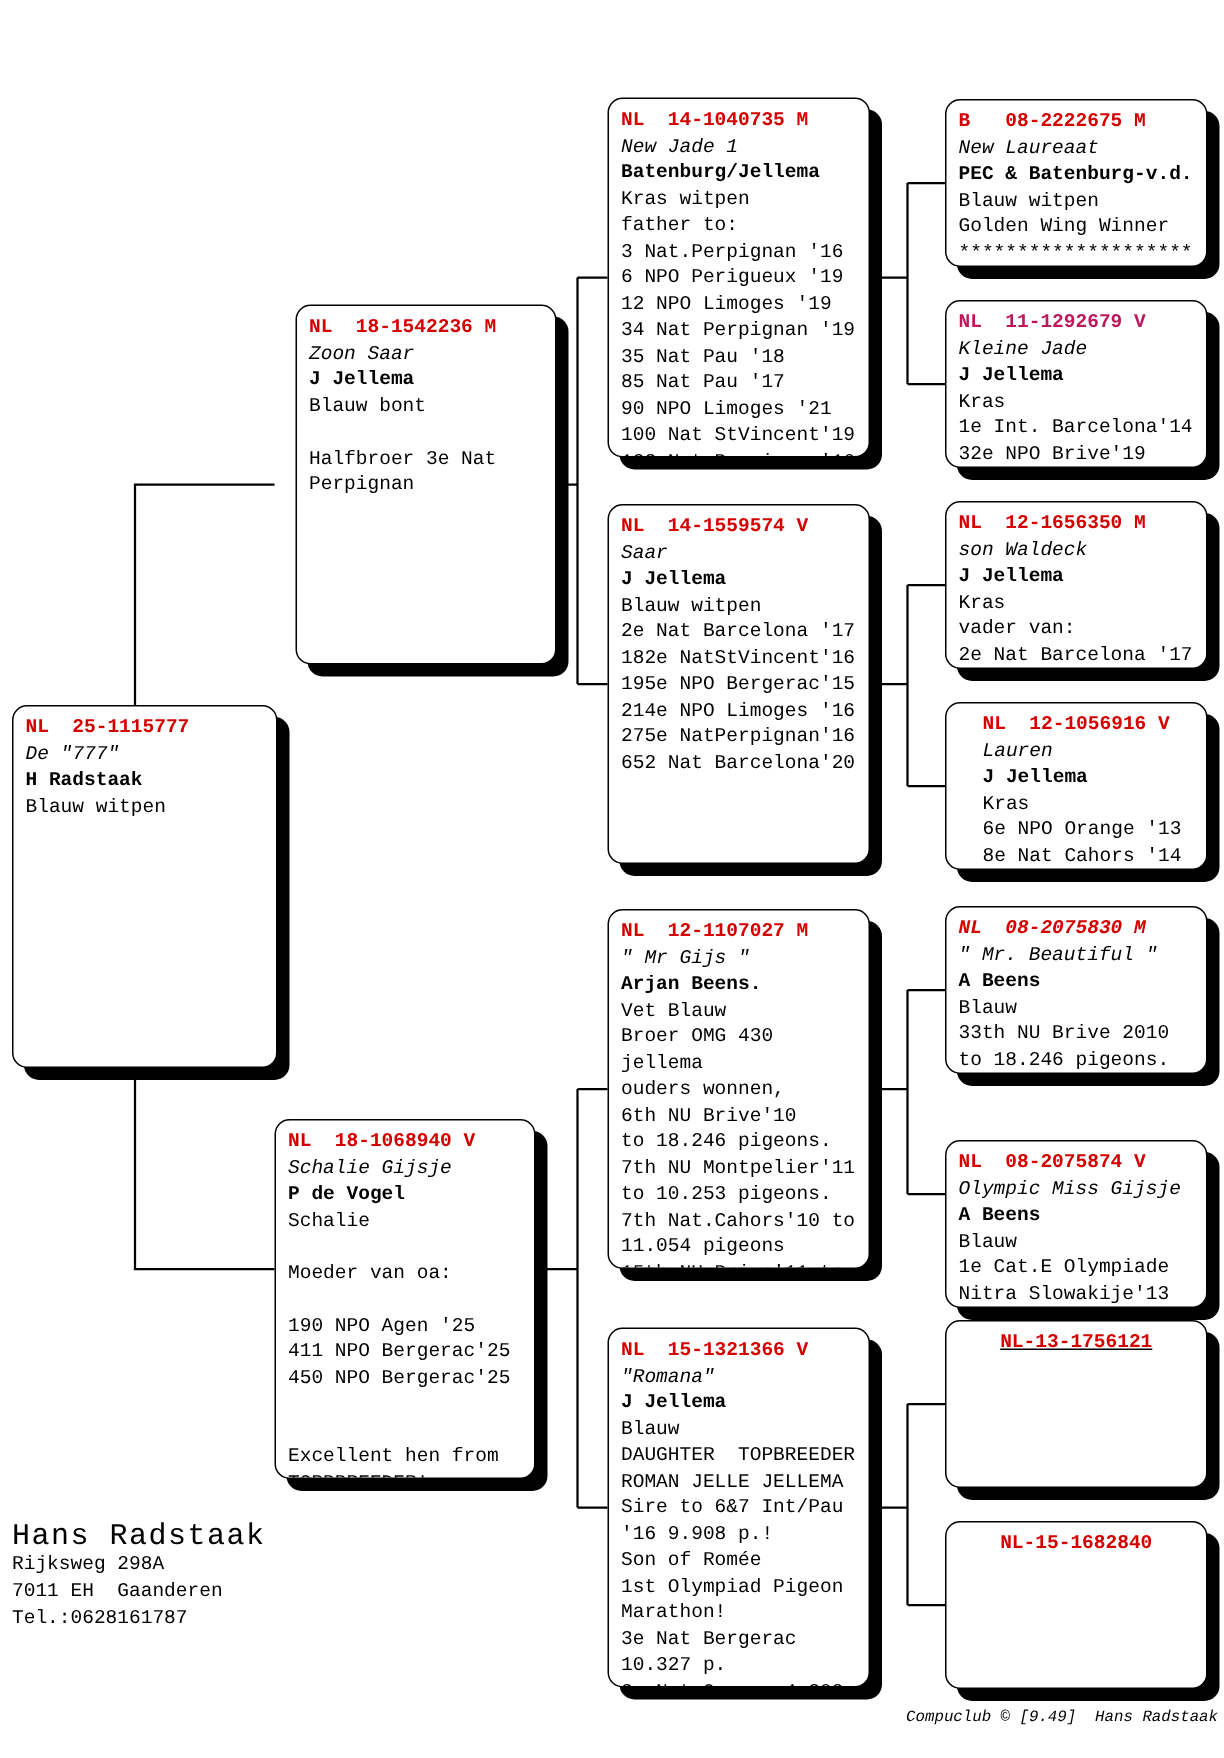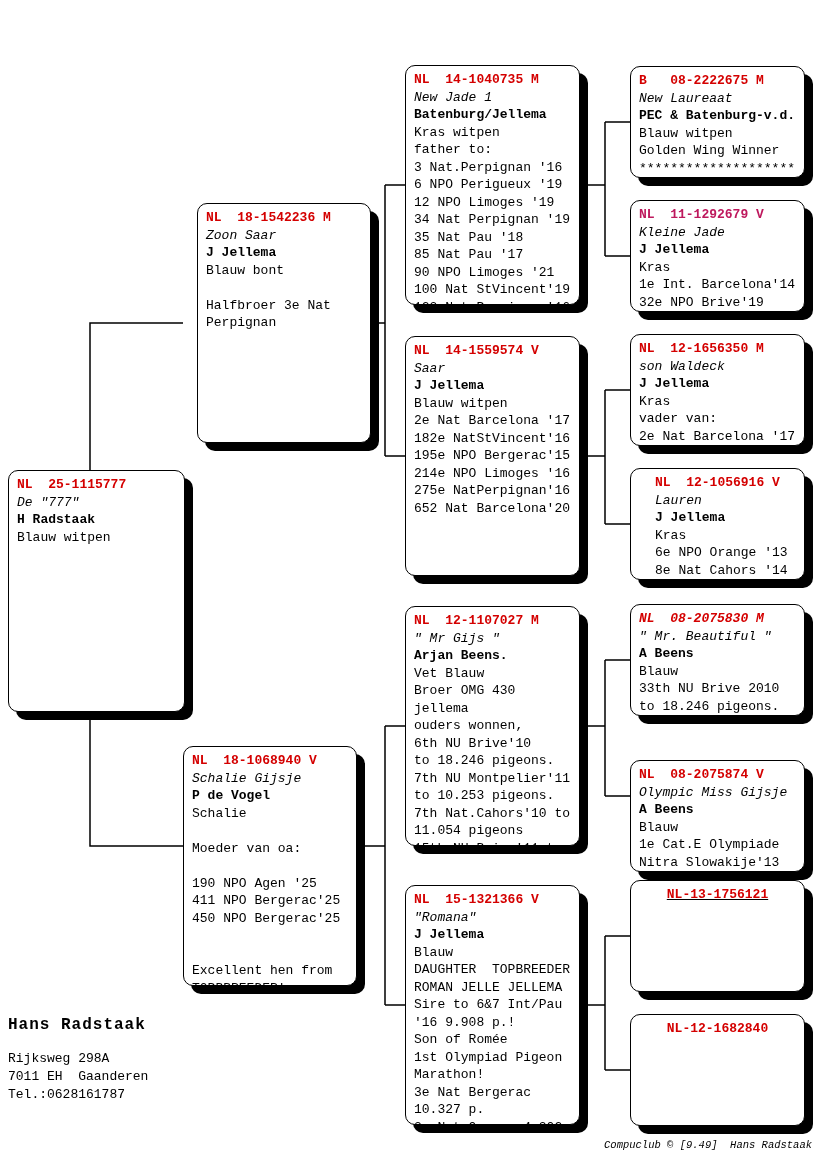--- a/index.html
+++ b/index.html
@@ -20,21 +20,21 @@
     padding:5px 8px;box-sizing:border-box;
     font-size:13px;line-height:17.5px;white-space:pre;overflow:hidden;
   }
   .ring{font-weight:bold;white-space:pre;}
   .ring.center{text-align:center;}
   .line{white-space:pre;}
   .l-name{font-style:italic;}
   .l-owner{font-weight:bold;}
   .owner-block{position:absolute;left:8px;top:1016px;font-size:13px;line-height:18px;}
   .owner-block .owner-name{
-    font-size:16px;font-weight:bold;letter-spacing:1px;margin-bottom:16px;white-space:pre;
+    font-size:20px;font-weight:normal;letter-spacing:1px;margin-bottom:0;white-space:pre;
   }
   .owner-block div{white-space:pre;}
   .footer{
     position:absolute;top:1139px;right:4px;font-size:10.5px;font-style:italic;white-space:pre;
   }
 </style>
 </head>
 <body>
 
 <div class="page">
@@ -60,21 +60,21 @@
   <div class="pbox" style="left:405px;top:336px;width:175px;height:240px;"><div class="ring" style="color: rgb(212, 0, 0);">NL  14-1559574 V</div><div class="line l-name">Saar</div><div class="line l-owner">J Jellema</div><div class="line">Blauw witpen</div><div class="line">2e Nat Barcelona '17</div><div class="line">182e NatStVincent'16</div><div class="line">195e NPO Bergerac'15</div><div class="line">214e NPO Limoges '16</div><div class="line">275e NatPerpignan'16</div><div class="line">652 Nat Barcelona'20</div></div>
   <div class="pbox" style="left:405px;top:606px;width:175px;height:240px;"><div class="ring" style="color: rgb(212, 0, 0);">NL  12-1107027 M</div><div class="line l-name">" Mr Gijs "</div><div class="line l-owner">Arjan Beens.</div><div class="line">Vet Blauw</div><div class="line">Broer OMG 430</div><div class="line">jellema</div><div class="line">ouders wonnen,</div><div class="line">6th NU Brive'10</div><div class="line">to 18.246 pigeons.</div><div class="line">7th NU Montpelier'11</div><div class="line">to 10.253 pigeons.</div><div class="line">7th Nat.Cahors'10 to</div><div class="line">11.054 pigeons</div><div class="line">15th NU.Brive'11 to</div></div>
   <div class="pbox" style="left:405px;top:885px;width:175px;height:240px;"><div class="ring" style="color: rgb(212, 0, 0);">NL  15-1321366 V</div><div class="line l-name">"Romana"</div><div class="line l-owner">J Jellema</div><div class="line">Blauw</div><div class="line">DAUGHTER  TOPBREEDER</div><div class="line">ROMAN JELLE JELLEMA</div><div class="line">Sire to 6&amp;7 Int/Pau</div><div class="line">'16 9.908 p.!</div><div class="line">Son of Romée</div><div class="line">1st Olympiad Pigeon</div><div class="line">Marathon!</div><div class="line">3e Nat Bergerac</div><div class="line">10.327 p.</div><div class="line">3e Nat Orange 4.302</div></div>
   <div class="pbox" style="left:630px;top:66px;width:175px;height:112px;"><div class="ring" style="color: rgb(212, 0, 0);">B   08-2222675 M</div><div class="line l-name">New Laureaat</div><div class="line l-owner">PEC &amp; Batenburg-v.d.</div><div class="line">Blauw witpen</div><div class="line">Golden Wing Winner</div><div class="line">********************</div></div>
   <div class="pbox" style="left:630px;top:200px;width:175px;height:112px;"><div class="ring" style="color: #be185d;">NL  11-1292679 V</div><div class="line l-name">Kleine Jade</div><div class="line l-owner">J Jellema</div><div class="line">Kras</div><div class="line">1e Int. Barcelona'14</div><div class="line">32e NPO Brive'19</div></div>
   <div class="pbox" style="left:630px;top:334px;width:175px;height:112px;"><div class="ring" style="color: rgb(212, 0, 0);">NL  12-1656350 M</div><div class="line l-name">son Waldeck</div><div class="line l-owner">J Jellema</div><div class="line">Kras</div><div class="line">vader van:</div><div class="line">2e Nat Barcelona '17</div></div>
   <div class="pbox" style="left:630px;top:468px;width:175px;height:112px;padding-left:24px;"><div class="ring" style="color: rgb(212, 0, 0);">NL  12-1056916 V</div><div class="line l-name">Lauren</div><div class="line l-owner">J Jellema</div><div class="line">Kras</div><div class="line">6e NPO Orange '13</div><div class="line">8e Nat Cahors '14</div></div>
   <div class="pbox" style="left:630px;top:604px;width:175px;height:112px;"><div class="ring" style="color: rgb(212, 0, 0); font-style: italic;">NL  08-2075830 M</div><div class="line l-name">" Mr. Beautiful "</div><div class="line l-owner">A Beens</div><div class="line">Blauw</div><div class="line">33th NU Brive 2010</div><div class="line">to 18.246 pigeons.</div></div>
   <div class="pbox" style="left:630px;top:740px;width:175px;height:112px;margin-top:20px;"><div class="ring" style="color: rgb(212, 0, 0);">NL  08-2075874 V</div><div class="line l-name">Olympic Miss Gijsje</div><div class="line l-owner">A Beens</div><div class="line">Blauw</div><div class="line">1e Cat.E Olympiade</div><div class="line">Nitra Slowakije'13</div></div>
   <div class="pbox" style="left:630px;top:880px;width:175px;height:112px;text-decoration:underline;"><div class="ring center" style="color: rgb(212, 0, 0);">NL-13-1756121</div></div>
-  <div class="pbox" style="left:630px;top:1014px;width:175px;height:112px;"><div class="ring center" style="color: rgb(212, 0, 0);">NL-12-1682840</div></div>
+  <div class="pbox" style="left:630px;top:1014px;width:175px;height:112px;"><div class="ring center" style="color: rgb(212, 0, 0);">NL-15-1682840</div></div>
 
   <div class="owner-block">
     <div class="owner-name">Hans Radstaak</div>
     <div>Rijksweg 298A</div>
     <div>7011 EH  Gaanderen</div>
     <div>Tel.:0628161787</div>
   </div>
 
   <div class="footer">Compuclub © [9.49]  Hans Radstaak</div>
 

